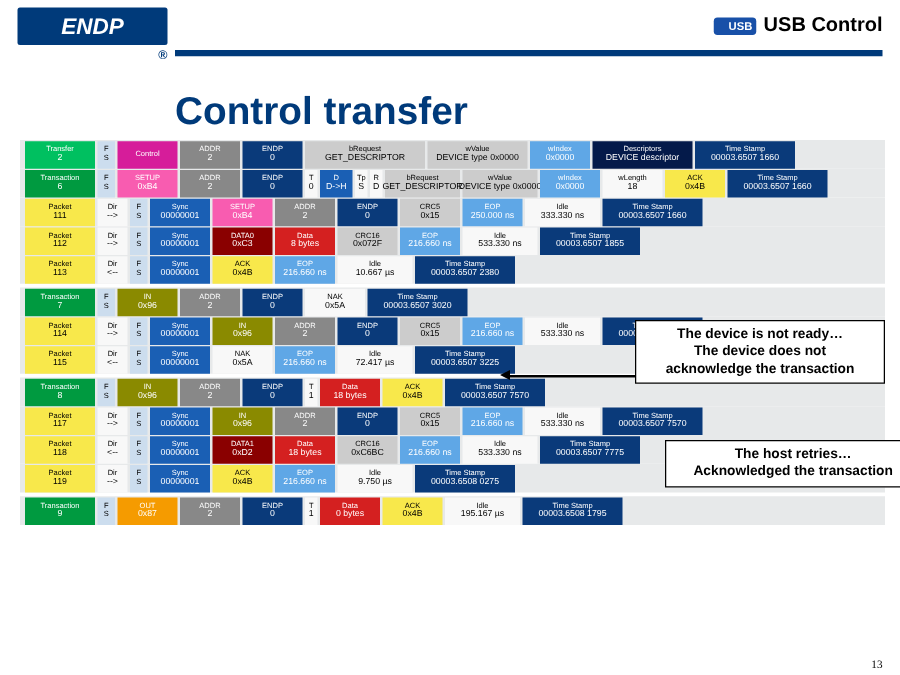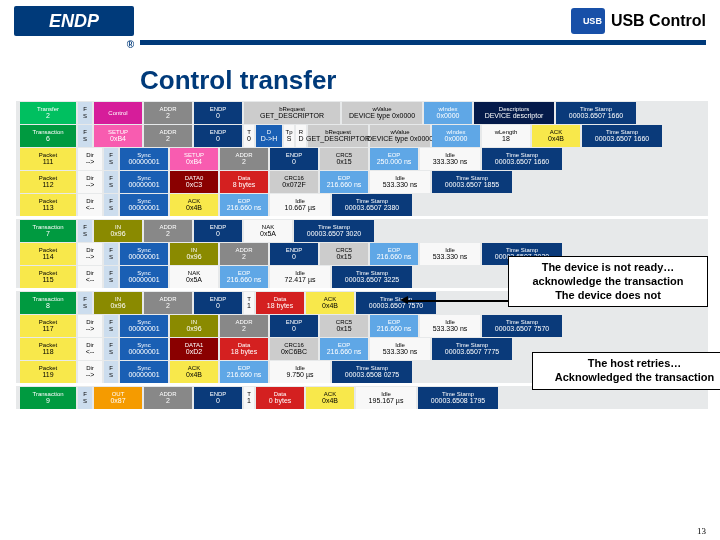--- a/index.html
+++ b/index.html
@@ -41,43 +41,44 @@
     font-style: normal;
   }
   .usb-badge {
     margin-left: auto;
     display: flex;
     align-items: center;
     gap: 6px;
   }
   .usb-icon {
     width: 34px;
-    height: 26px;
+    height: 14px;
     background: linear-gradient(#1850a8,#1850a8);
     border-radius: 3px;
     position: relative;
     font-size: 9px;
     color: #fff;
     font-weight: bold;
     display:flex;align-items:center;justify-content:flex-end;padding-right:3px;
   }
   .usb-title {
     font-size: 16px;
     font-weight: bold;
   }
   .divider {
     height: 5px;
     background: #003a7a;
     margin: 2px 14px 0 140px;
   }
   .slide-title {
-    font-size: 26px;
+    font-size: 31px;
     font-weight: bold;
     color: #003a7a;
-    padding: 20px 0 6px 140px;
+    padding: 10px 0 6px 140px;
+    margin-top: 16px;
   }
   .diagram {
     padding: 0 16px 0 20px;
     position: relative;
   }
   .row {
     display: flex;
     align-items: stretch;
     gap: 2px;
     margin-bottom: 1px;
@@ -713,22 +714,22 @@
       </div>
       <div class="cell c-dkblue w-l ">
         <span class="hdr">Time Stamp</span>
         <span class="val">00003.6508 1795</span>
       </div>
     </div>
   </div>
 
 <div class="callout" style="top:256px; left:508px; width:200px;">
   <div>The device is not ready…</div>
+  <div>The device does not</div>
   <div>acknowledge the transaction</div>
-  <div>The device does not</div>
 </div>
 <div class="arrow-line" style="top:300px; left:405px; width:103px;"></div>
 <div style="position:absolute;top:296px;left:400px;width:0;height:0;border-right:8px solid #000;border-top:4px solid transparent;border-bottom:4px solid transparent;z-index:15;"></div>
 
 <div class="callout" style="top:352px; left:532px; width:205px;">
   <div>The host retries…</div>
   <div>Acknowledged the transaction</div>
 </div>
 
 <div class="page-num">13</div>

